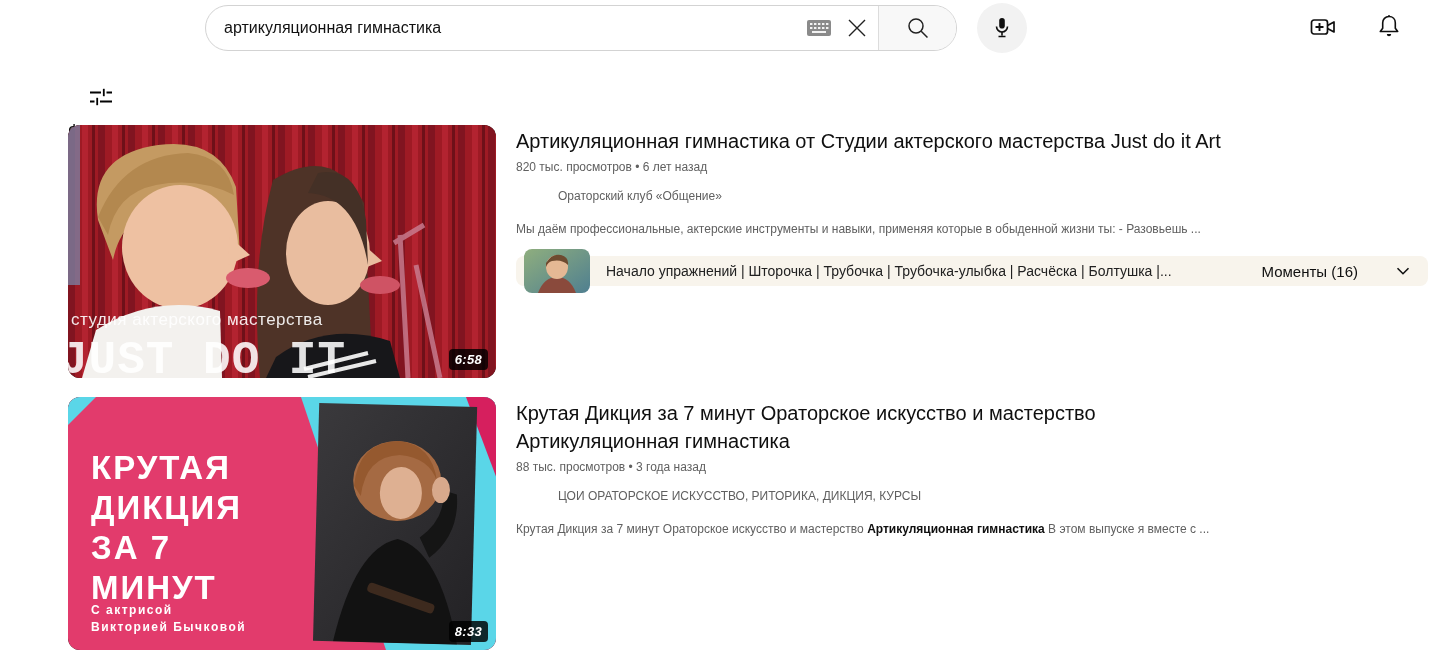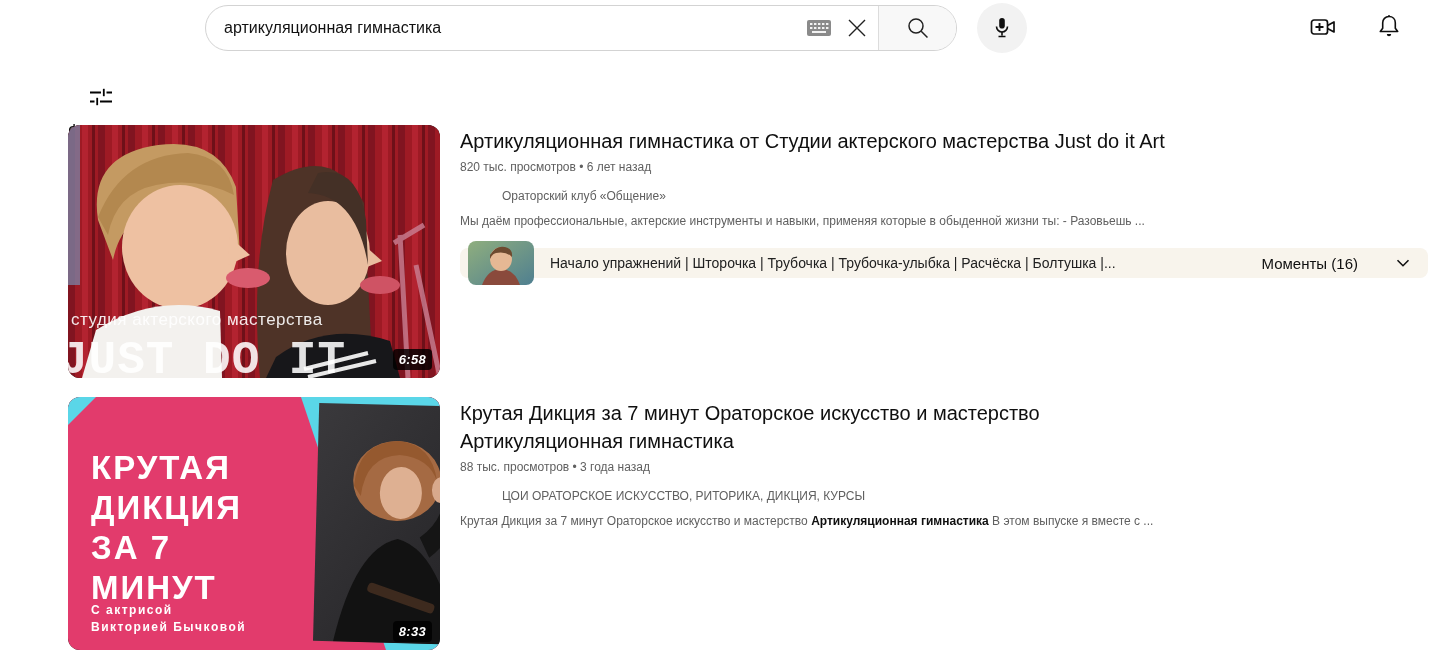--- a/index.html
+++ b/index.html
@@ -24,41 +24,41 @@
 
   
   .filters { position:absolute; left:68px; top:86px; display:flex; align-items:center; gap:14px;
              border:none; background:transparent; cursor:pointer; font-family:inherit;flex-direction:column; }
   .filters-label { font-size:16px; font-weight:500; color:#0f0f0f; }
 
   
   .results { position:absolute; left:68px; top:125px; width:1360px;
              display:flex; flex-direction:column; gap:19px; }
   .result { display:flex; gap:20px; }
-  .thumb { position:relative; width:372px; height:253px; border-radius:12px;
+  .thumb { position:relative; width:428px; height:253px; border-radius:12px;
            overflow:hidden; flex:none; cursor:pointer; background:#000; }
   .thumb svg { position:absolute; inset:0; }
   .duration { position:absolute; right:8px; bottom:8px; background:rgba(0,0,0,.82);
               color:#fff; font-size:13px; font-weight:700; padding:3px 6px; border-radius:4px;
               letter-spacing:.3px;font-style:italic; }
   .ov { position:absolute; color:#fff; }
   .ov-studio { left:3px; bottom:48px; font-size:17px; opacity:.9; letter-spacing:.5px; white-space:nowrap; }
   .ov-brand  { left:-8px; bottom:-9px; font-size:46px; font-weight:700; letter-spacing:1px; opacity:.88; white-space:nowrap;font-family:Liberation Mono, monospace; }
   .ov-caption{ right:16px; bottom:36px; font-size:27px; letter-spacing:1px; opacity:.97; }
   .ov-headline { left:23px; top:51px; font-size:33px; line-height:40px; font-weight:700;
                  letter-spacing:2px; white-space:pre-line; }
   .ov-subline { left:23px; bottom:14px; font-size:12px; line-height:17px; font-weight:700;
                 letter-spacing:1.5px; white-space:pre-line; }
 
   .details { flex:1; min-width:0; padding-top:2px; }
   .title { font-size:20px; line-height:28px; font-weight:400; color:#0f0f0f;
            white-space:pre-line; cursor:pointer; }
   .meta { margin-top:5px; font-size:12px; color:#606060; }
   .channel { margin-top:15px; padding-left:42px; font-size:12px; color:#606060; cursor:pointer; }
-  .desc { margin-top:9px; font-size:12px; line-height:18px; color:#606060; }
+  .desc { margin-top:17px; font-size:12px; line-height:18px; color:#606060; }
   .desc b { color:#0f0f0f; font-weight:700; }
 
   .moments { margin-top:18px; display:flex; align-items:center; gap:16px;
              height:30px; background:#f8f4ec; border-radius:8px; padding:0 14px 0 8px;
              cursor:pointer; }
   .m-thumb { width:66px; height:44px; border-radius:8px; overflow:hidden; flex:none; margin:1px 0; }
   .m-segments { flex:1; font-size:14px; color:#212121; white-space:nowrap; overflow:hidden; }
   .m-label { font-size:15px; color:#0f0f0f; margin-right:18px; white-space:nowrap; }
 </style>
 </head>

